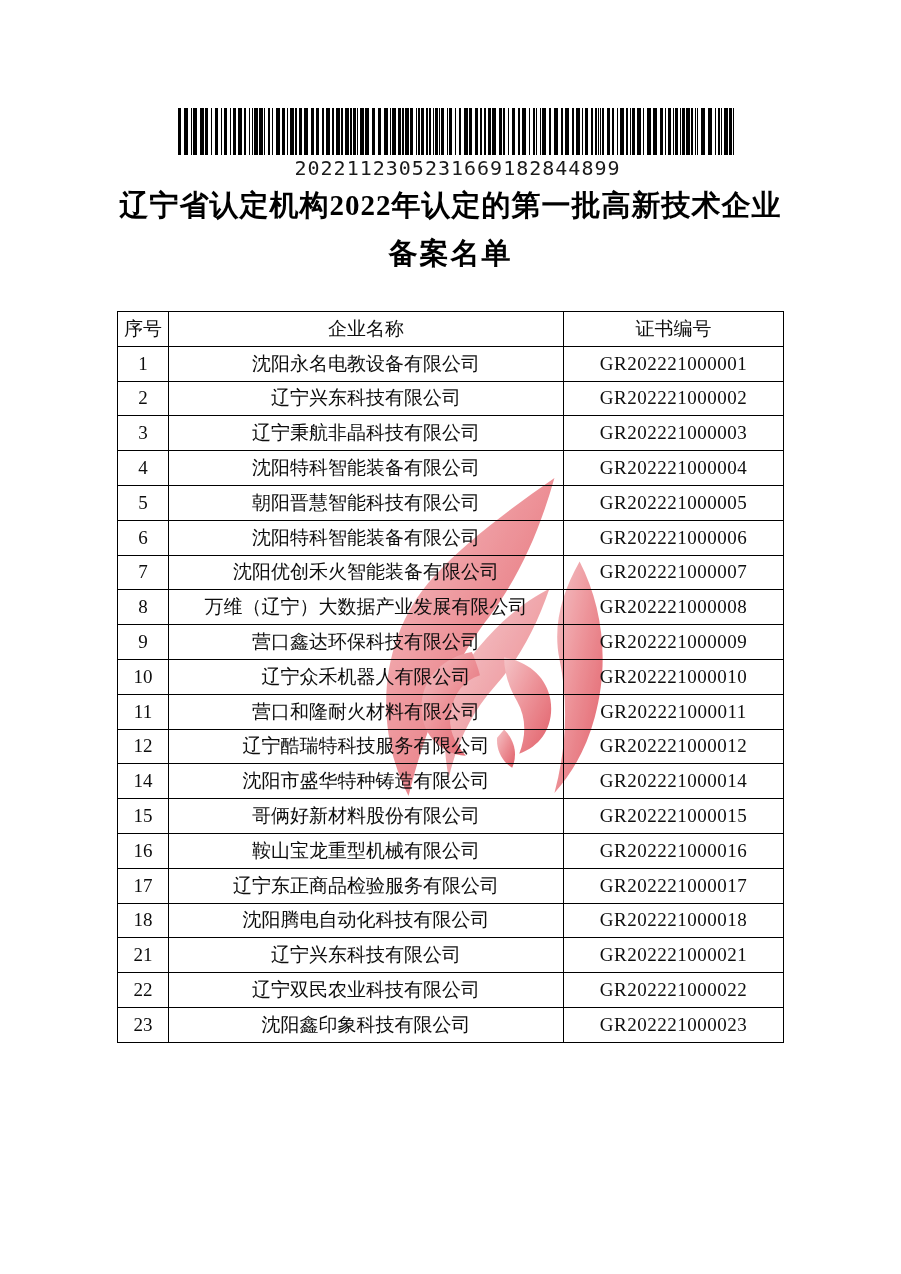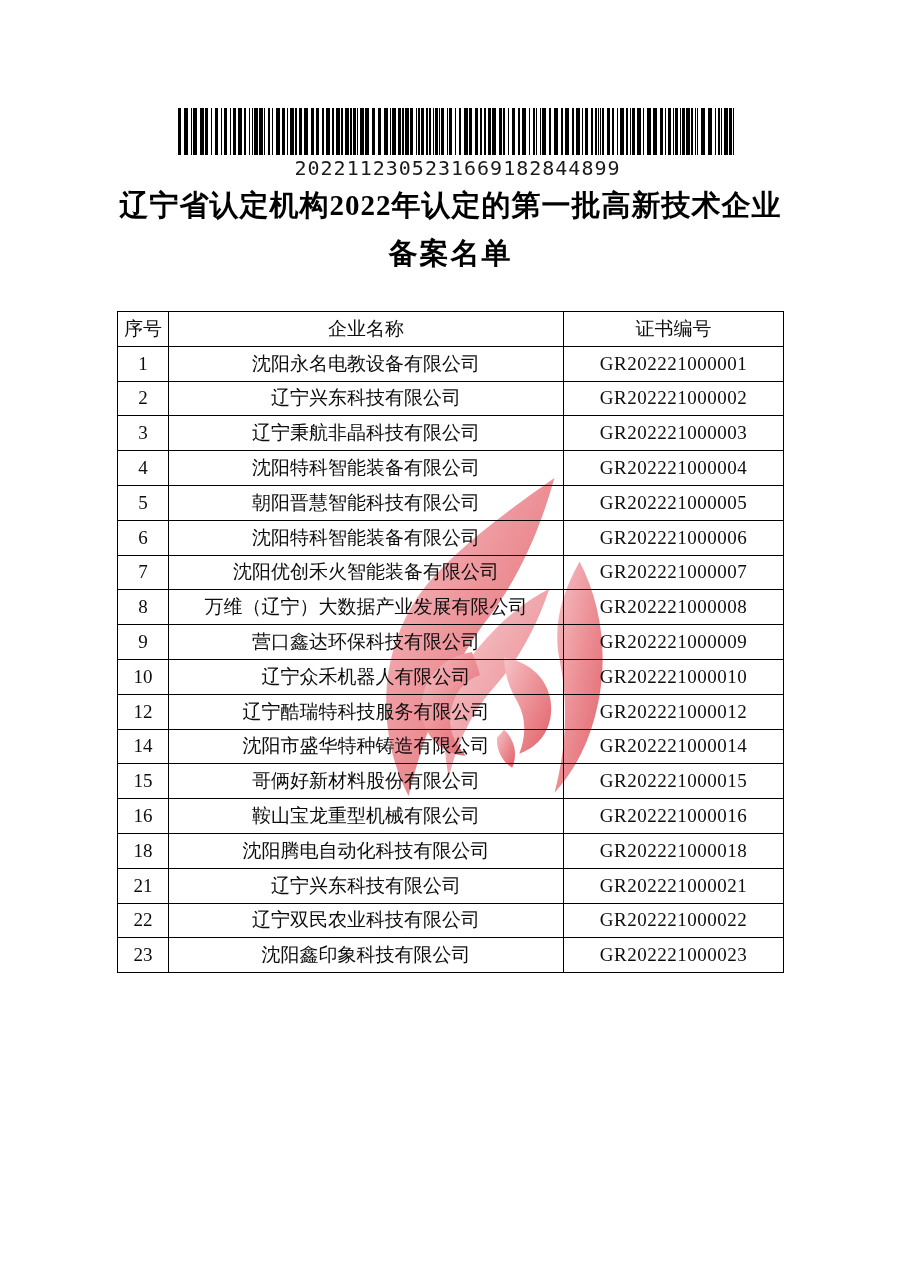--- a/index.html
+++ b/index.html
@@ -340,40 +340,50 @@
           <td>9</td>
           <td>营口鑫达环保科技有限公司</td>
           <td class="cert-cell">GR202221000009</td>
         </tr>
         <tr>
           <td>10</td>
           <td>辽宁众禾机器人有限公司</td>
           <td class="cert-cell">GR202221000010</td>
         </tr>
         <tr>
+          <td>11</td>
+          <td>营口和隆耐火材料有限公司</td>
+          <td class="cert-cell">GR202221000011</td>
+        </tr>
+        <tr>
           <td>12</td>
           <td>辽宁酷瑞特科技服务有限公司</td>
           <td class="cert-cell">GR202221000012</td>
         </tr>
         <tr>
           <td>14</td>
           <td>沈阳市盛华特种铸造有限公司</td>
           <td class="cert-cell">GR202221000014</td>
         </tr>
         <tr>
           <td>15</td>
           <td>哥俩好新材料股份有限公司</td>
           <td class="cert-cell">GR202221000015</td>
         </tr>
         <tr>
           <td>16</td>
           <td>鞍山宝龙重型机械有限公司</td>
           <td class="cert-cell">GR202221000016</td>
         </tr>
         <tr>
+          <td>17</td>
+          <td>辽宁东正商品检验服务有限公司</td>
+          <td class="cert-cell">GR202221000017</td>
+        </tr>
+        <tr>
           <td>18</td>
           <td>沈阳腾电自动化科技有限公司</td>
           <td class="cert-cell">GR202221000018</td>
         </tr>
         <tr>
           <td>21</td>
           <td>辽宁兴东科技有限公司</td>
           <td class="cert-cell">GR202221000021</td>
         </tr>
         <tr>

